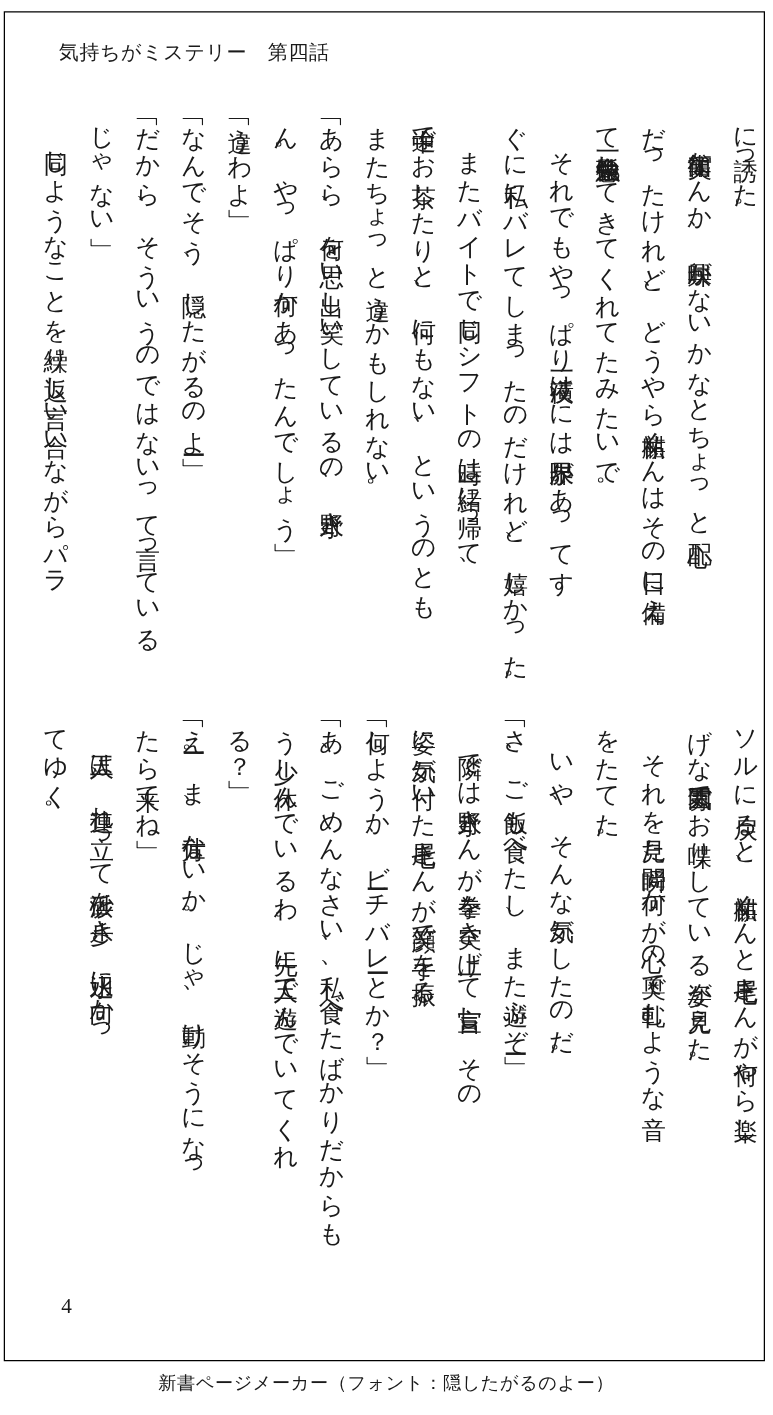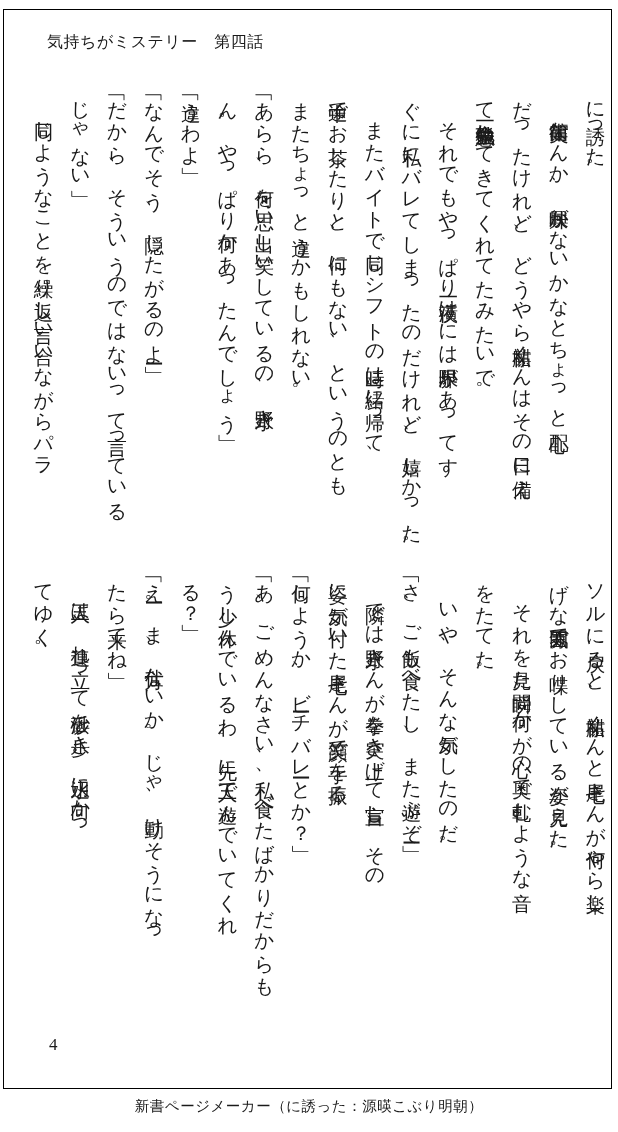--- a/index.html
+++ b/index.html
@@ -115,15 +115,15 @@
       <p>う少し休んでいるわ。先に三人で遊んでいてくれ</p>
       <p>る？」</p>
       <p>「えー。ま、仕方ないか。じゃ、動けそうになっ</p>
       <p>たら来てね」</p>
       <p>　三人は、連れ立って砂浜を歩き、水辺に向かっ</p>
       <p>てゆく。</p>
     </div>
 
   <div class="page-number">4</div>
 
-  <div class="generator-caption">新書ページメーカー（に誘った：源暎こぶり明朝）</div>
+  <div class="generator-caption">新書ページメーカー（フォント：隠したがるのよー）</div>
 
 </div>
 
 </body></html>

